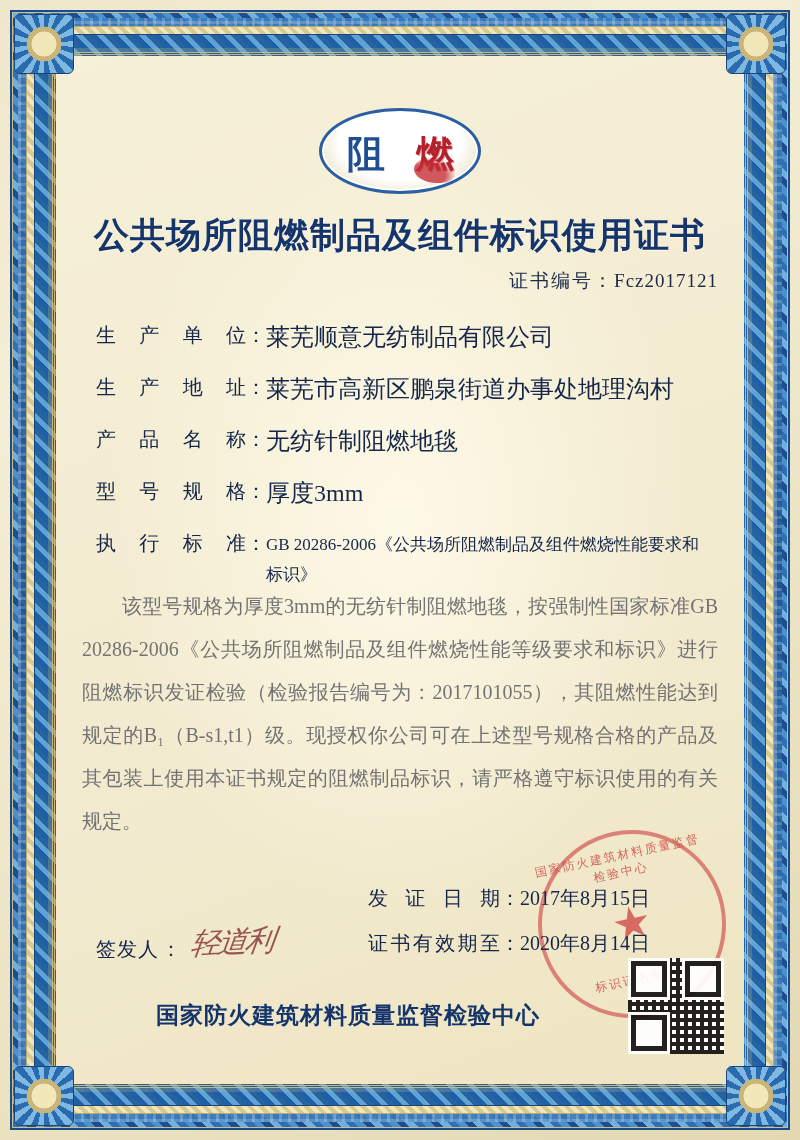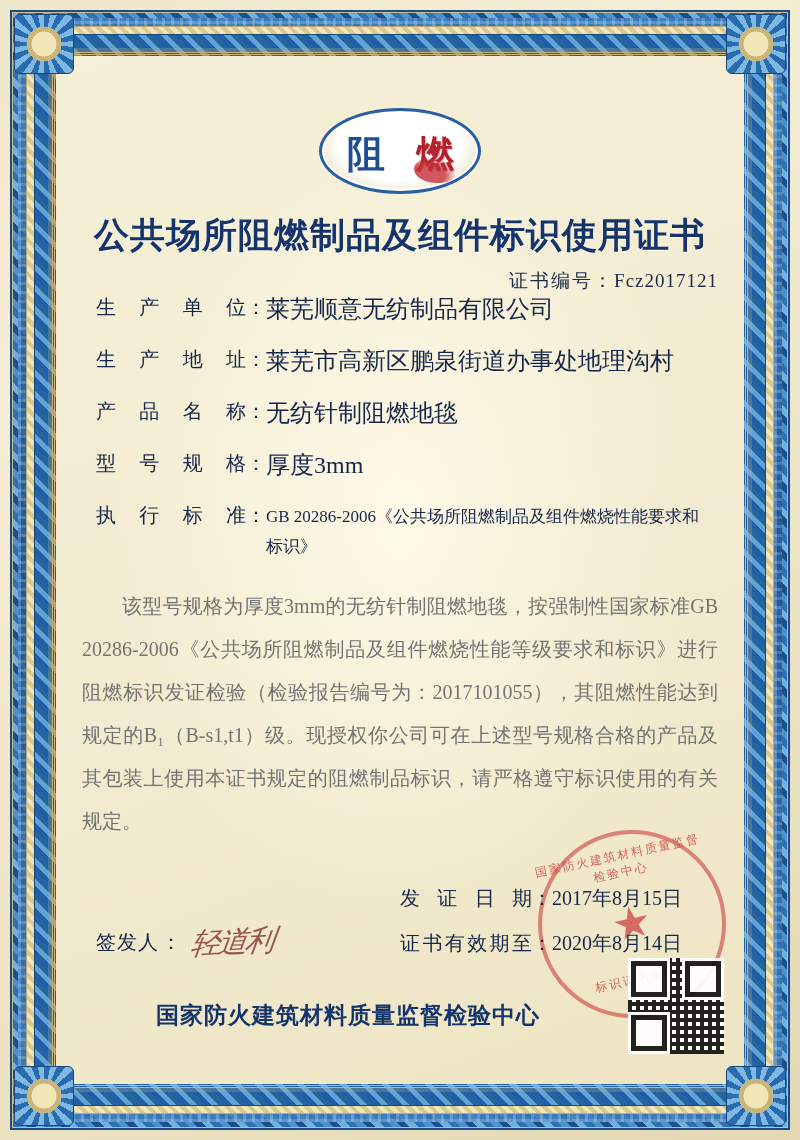--- a/index.html
+++ b/index.html
@@ -211,21 +211,21 @@
     font-size: 19px;
     color: #1a2a4a;
     letter-spacing: 1px;
   }
   .cert-no .lbl { letter-spacing: 2px; text-align: center; }
   .cert-no .val { font-family: "Liberation Serif", serif; }
 
   
   .fields {
     position: absolute;
-    top: 224px;
+    top: 252px;
     left: 28px;
     width: 620px;
   }
   .field-row {
     display: flex;
     align-items: flex-start;
     margin-bottom: 22px;
     font-size: 20px;
     color: #15264a;
   }
@@ -275,34 +275,33 @@
   .issue-line {
     display: flex;
     align-items: baseline;
     margin-bottom: 18px;
   }
   .issue-label {
     width: 132px;
     flex: 0 0 132px;
     text-align: justify;
     text-align-last: justify;
-    margin-left: 32px;
   }
   .issue-colon { flex: 0 0 16px; text-align: center; }
   .issue-value { flex: 1 1 auto; padding-right: 8px; font-family: Liberation Serif, serif; }
 
   
   .signer {
     position: absolute;
     top: 852px;
     left: 28px;
     font-size: 20px;
     color: #15264a;
     display: flex;
-    align-items: center;
+    align-items: flex-end;
   }
   .signer-label { letter-spacing: 1px; }
   .signer-colon { padding: 0 2px; }
   .signature {
     margin-left: 8px;
     font-family: "Liberation Serif", serif;
     font-size: 30px;
     font-style: italic;
     color: #8b3a3f;
     transform: skewX(-10deg) rotate(-3deg);

